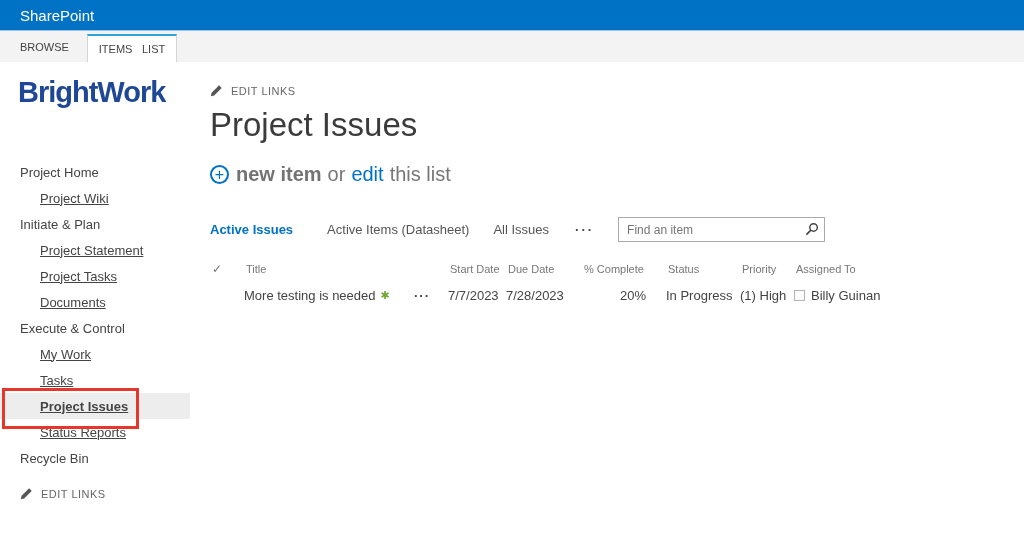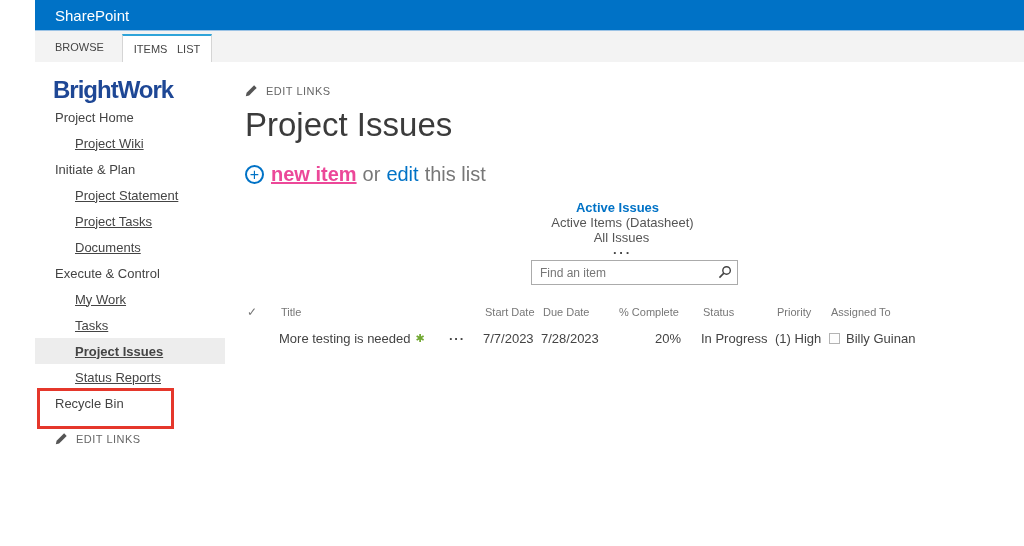--- a/index.html
+++ b/index.html
@@ -1,18 +1,18 @@
 <!DOCTYPE html>
 <html><head>
 <meta charset="utf-8">
 <style>
   * { margin:0; padding:0; box-sizing:border-box; }
   html,body { background:#fff; }
   body { font-family:"Liberation Sans", sans-serif; }
-  .page { position:relative; width:1024px; height:546px; background:#fff; overflow:hidden;padding-left:35px; }
+  .page { position:relative; width:1024px; height:546px; background:#fff; overflow:hidden; }
 
   
   .suite-bar { height:31px; background:#0072c6; border-bottom:1px solid #9cc3e5;
                display:flex; align-items:center; padding-left:20px; }
   .suite-brand { color:#fff; font-size:15px; }
 
   
   .ribbon { position:relative; height:31px; background:#f3f3f3; }
   .ribbon-tab-browse { position:absolute; left:20px; top:0; height:100%;
                        display:flex; align-items:center; font-size:11px; color:#444; cursor:pointer; }
@@ -20,47 +20,47 @@
                     background:#fff; border-left:1px solid #d5d5d5; border-right:1px solid #d5d5d5;
                     border-top:2px solid #2fa4d9; display:flex; align-items:center;
                     justify-content:space-around; padding:0 6px;margin-left:16px; }
   .ribbon-tab { font-size:11px; color:#444; cursor:pointer; }
 
   
   .layout { position:relative; height:484px; }
 
   
   .sidebar { position:absolute; left:0; top:0; width:190px; }
-  .logo { margin:14px 0 0 18px; font-size:24px; font-weight:bold; color:#1e4795; letter-spacing:-1px; }
-  .nav { font-size:13px; color:#444; }
+  .logo { margin:14px 0 0 18px; font-size:29px; font-weight:bold; color:#1e4795; letter-spacing:-1px; }
+  .nav { margin-top:50px; font-size:13px; color:#444; }
   .nav-item { height:26px; display:flex; align-items:center; padding-left:20px; cursor:pointer; white-space:nowrap; }
   .nav-item.lvl2 { padding-left:40px;text-decoration:underline; }
   .nav-item.selected { background:#ededed; font-weight:bold; }
   .nav-editlinks { margin-top:16px; padding-left:20px; display:flex; align-items:center; gap:8px;
                    font-size:11px; color:#666; letter-spacing:.5px; cursor:pointer; }
 
   
   .annotation-box { position:absolute; left:2px; top:326px; width:137px; height:41px;
                     border:3px solid #e5372b; pointer-events:none; z-index:5; }
 
   
   .main { margin-left:210px; padding-top:22px; }
   .page-editlinks { display:flex; align-items:center; gap:8px; font-size:11px; color:#666;
                     letter-spacing:.5px; cursor:pointer; }
   .page-title { margin-top:8px; font-size:33px; font-weight:normal; color:#3b3b3b; line-height:40px; }
 
   .newitem-row { margin-top:18px; display:flex; align-items:center; font-size:20px; color:#777; }
   .plus-circle { width:19px; height:19px; border:2px solid #0072c6; border-radius:50%;
                  color:#0072c6; font-size:16px; line-height:15px; text-align:center;
                  margin-right:7px; font-weight:normal; }
-  .newitem-link { color:#ec4899; font-weight:bold; cursor:pointer; margin-right:6px;text-decoration:underline; }
+  .newitem-link { color:#737373; font-weight:bold; cursor:pointer; margin-right:6px; }
   .plain-word { margin-right:6px; }
   .edit-link { color:#0072c6; cursor:pointer; margin-right:6px; }
 
-  .views-row { margin-top:14px; display:flex; align-items:center; font-size:13px;flex-direction:column; }
+  .views-row { margin-top:31px; display:flex; align-items:center; font-size:13px; }
   .view-tab { color:#555; cursor:pointer; white-space:nowrap; }
   .view-tab.active { color:#0072c6; font-weight:bold; }
   .vt1 { margin-right:34px; } .vt2 { margin-right:24px; } .vt3 { margin-right:26px; }
   .views-more { color:#444; font-weight:bold; letter-spacing:2px; cursor:pointer; margin-right:24px; }
   .search-box { width:207px; height:25px; border:1px solid #ababab; background:#fff;
                 display:flex; align-items:center; }
   .search-box input { flex:1; border:none; outline:none; font-size:12px; color:#444;
                       padding-left:8px; font-family:"Liberation Sans", sans-serif; background:transparent; }
   .search-box input::placeholder { color:#767676; opacity:1; }
   .search-btn { width:26px; height:100%; display:flex; align-items:center; justify-content:center;

